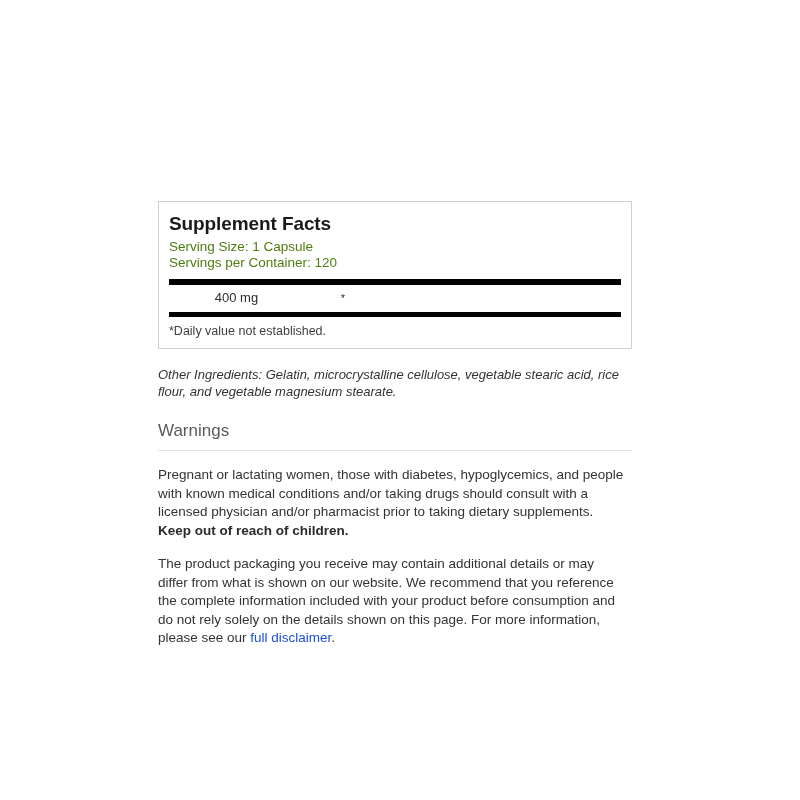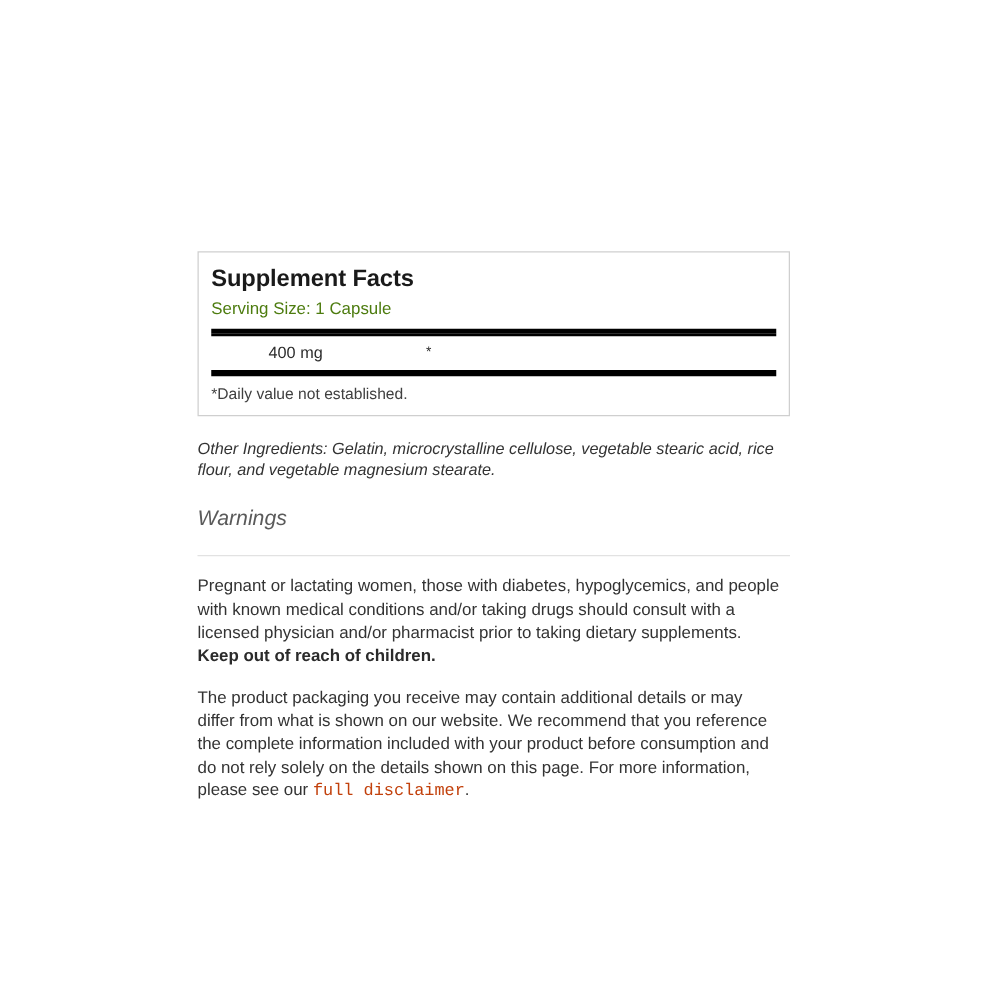--- a/index.html
+++ b/index.html
@@ -149,54 +149,53 @@
     width: 466px;
   }
 
   
   .warn-head {
     font-size: 17px;
     font-weight: normal;
     color: #5a5a5a;
     line-height: 22px;
     margin: 20px 0 0 0;
-    padding: 0 0 18px 0;
+    padding: 0 0 8px 0;
     border-bottom: 1px solid #e2e2e2;
     width: 474px;
     box-sizing: border-box;
-    font-style: italic;
   }
 
   .warn-p {
     font-size: 13.5px;
     line-height: 18.5px;
     color: #333;
     margin: 15px 0 0 0;
     width: 466px;
   }
   .warn-p b { font-weight: bold; color: #2b2b2b; }
 
   .link {
-    color: #c2410c;
+    color: #1d4ed8;
     text-decoration: none;
-    font-family: Liberation Mono, monospace;
   }
 </style>
 </head>
 <body>
 
 <div class="page">
   <div class="content">
 
     <div class="sf-box">
 
       <div class="sf-title">Supplement Facts</div>
 
       <div class="sf-serving">Serving Size: 1 Capsule</div>
 
+      <div class="sf-serving">Servings per Container: 120</div>
 
       <div class="rule-thick"></div>
 
 
       <div class="rule-medium"></div>
 
       <div class="sf-row">
         <div class="amount">400 mg</div>
         <div class="dv">*</div>
       </div>

